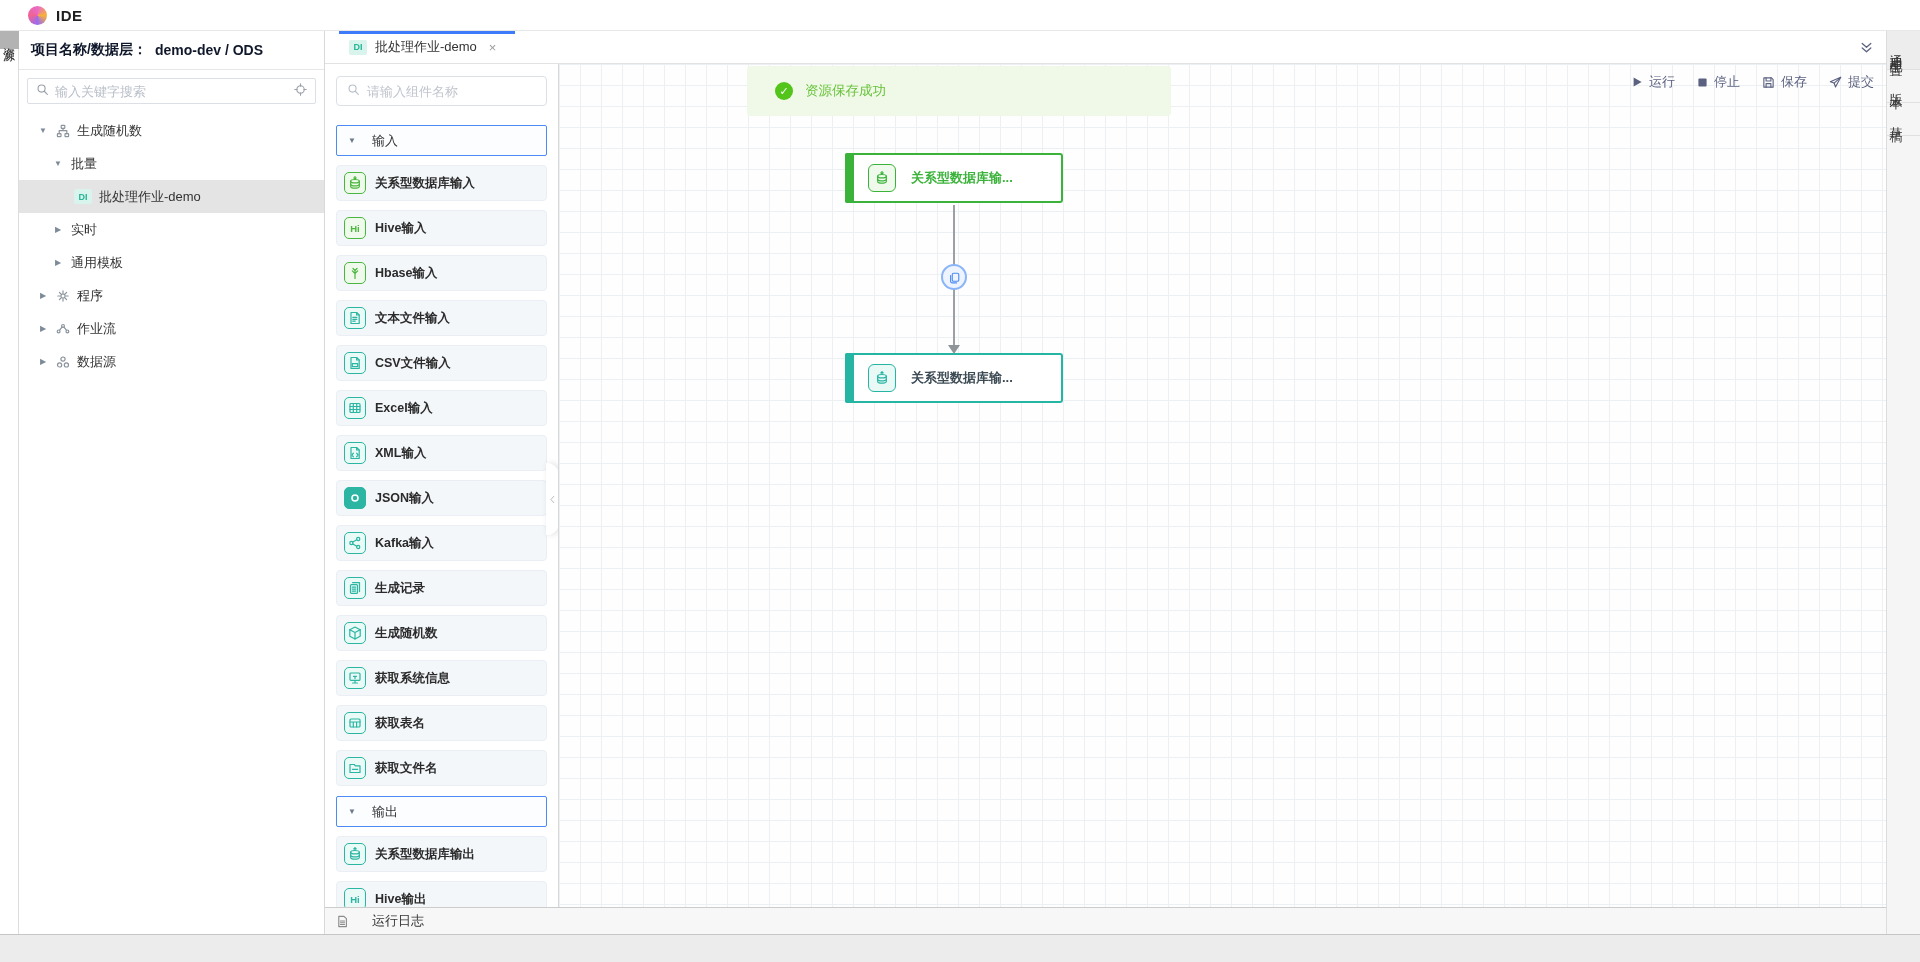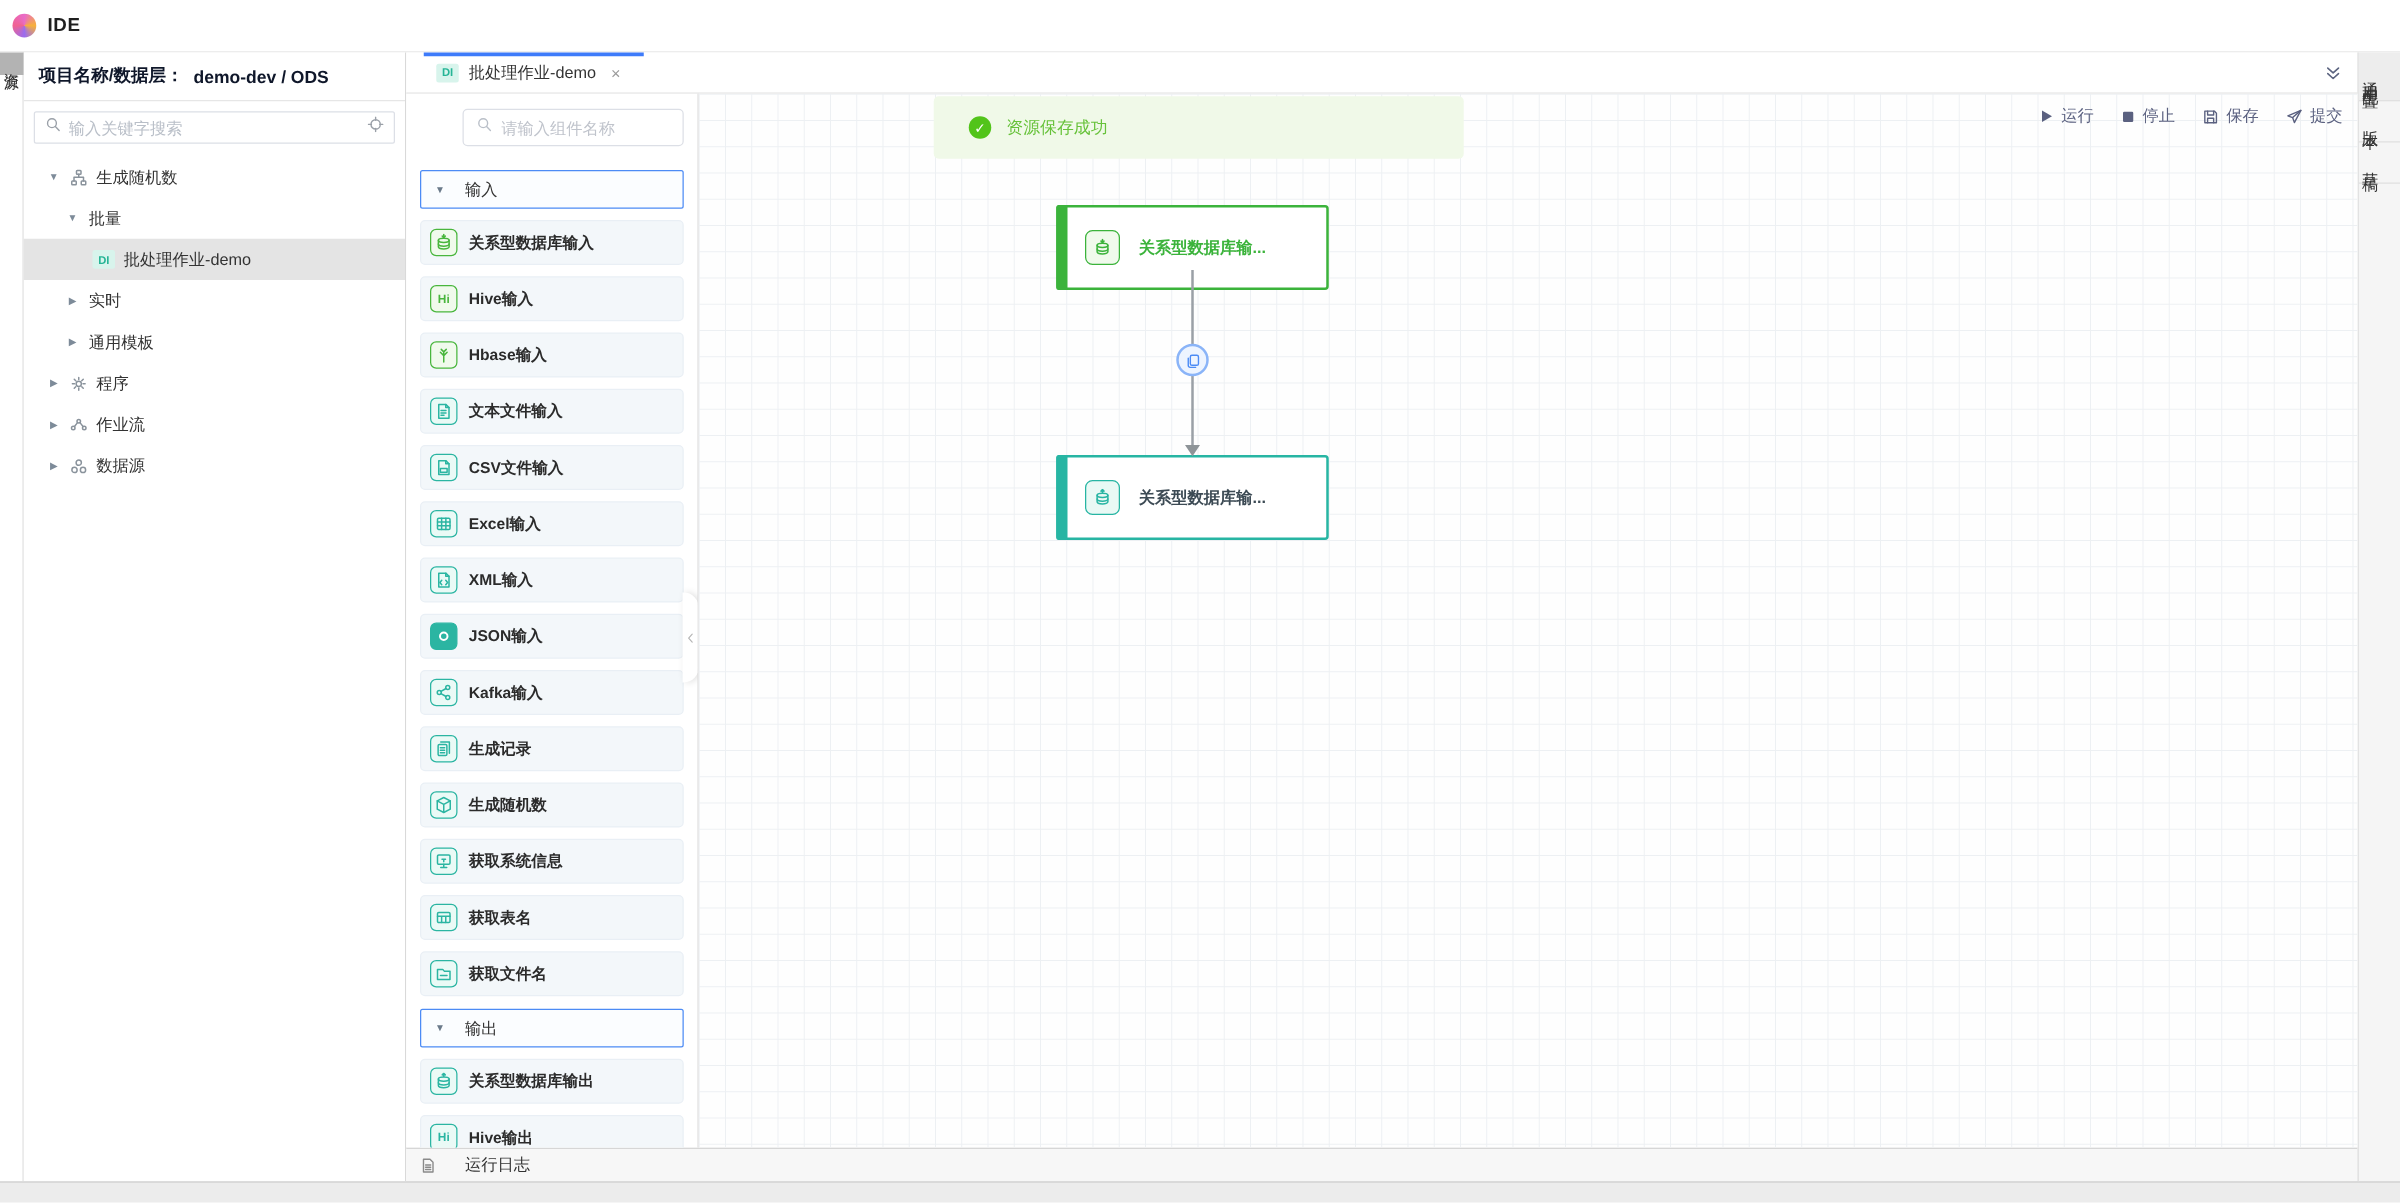--- a/index.html
+++ b/index.html
@@ -1,20 +1,20 @@
 <!DOCTYPE html>
 <html><head>
 <meta charset="utf-8">
 <style>
   * { margin:0; padding:0; box-sizing:border-box; }
   html,body { width:1920px; height:962px; overflow:hidden;
     font-family:"Liberation Sans","DejaVu Sans",sans-serif; background:#fff; color:#333; }
 
   
-  .topbar { height:42px; display:flex; align-items:center; gap:9px; padding-left:10px;
+  .topbar { height:31px; display:flex; align-items:center; gap:9px; padding-left:28px;
     background:#fff; border-bottom:1px solid #e8e8e8; }
   .logo { width:19px; height:19px; border-radius:50%;
     background:conic-gradient(#e96bc8,#f7b13a,#9a6cf0,#f06292,#e96bc8); }
   .app-title { font-size:15px; font-weight:600; color:#1f1f1f; letter-spacing:.5px; }
 
   
   .app-body { display:flex; height:903px; }
 
   .left-rail { width:19px; background:#fff; border-right:1px solid #ddd; }
   .rail-tab { width:19px; padding:7px 0; background:#b3b3b3; color:#2e2e2e; font-size:12px;
@@ -45,21 +45,21 @@
   .doc-tab .tab-label { font-size:13px; color:#333; }
   .tab-close { color:#9b9b9b; font-size:13px; margin-left:4px; cursor:pointer; }
   .collapse-all { margin-left:auto; margin-right:12px; color:#5c6480; display:flex; cursor:pointer; }
 
   .content-row { flex:1; display:flex; min-height:0; }
 
   
   .palette { width:234px; flex:0 0 234px; border-right:1px solid #d9d9d9; background:#fff;
     padding:0 11px; overflow:hidden; position:relative; }
   .palette-search { margin-top:12px; height:30px; border:1px solid #dcdfe6; border-radius:4px;
-    display:flex; align-items:center; gap:7px; padding:0 10px; color:#b9bfc8;margin-left:34px; }
+    display:flex; align-items:center; gap:7px; padding:0 10px; color:#b9bfc8; }
   .palette-search input { flex:1; min-width:0; border:none; outline:none; background:transparent; font:inherit; font-size:13px; color:#555; }
   .palette-search input::placeholder { color:#c0c4cc; }
   .section-header { margin-top:19px; height:31px; border:1px solid #4c8bf5; border-radius:2px;
     background:#fbfdff; display:flex; align-items:center; gap:16px; padding:0 11px;
     font-size:13px; color:#333; }
   .section-header + .section-header, .palette-item + .section-header { margin-top:10px; }
   .section-arrow { font-size:8px; color:#6b7a8a; }
   .palette-item { margin-top:9px; height:36px; background:#f3f7fa; border:1px solid #e9eff5;
     border-radius:4px; display:flex; align-items:center; gap:9px; padding:0 7px; cursor:grab; }
   .item-label { font-size:12.5px; font-weight:bold; color:#2b2b2b; white-space:nowrap; }
@@ -81,21 +81,21 @@
   .toast { position:absolute; left:188px; top:2px; width:424px; height:50px; background:#f0f9e8;
     border-radius:4px; display:flex; align-items:center; gap:12px; padding-left:28px; }
   .toast-check { width:18px; height:18px; border-radius:50%; background:#52c41a; color:#fff;
     font-size:11px; display:flex; align-items:center; justify-content:center; }
   .toast-text { font-size:13.5px; color:#67c23a; }
 
   .dag-toolbar { position:absolute; top:9px; right:12px; display:flex; gap:22px; }
   .tb-btn { display:flex; align-items:center; gap:6px; font-size:13px; color:#5b6180; cursor:pointer; }
   .tb-btn .tb-icon { display:flex; color:#5b6180; }
 
-  .node { position:absolute; left:286px; width:218px; height:68px; background:#fff;
+  .node { position:absolute; left:286px; width:218px; height:50px; background:#fff;
     border:2px solid; border-radius:3px; display:flex; align-items:center; gap:15px;
     padding-left:21px; cursor:move; }
   .node::before { content:""; position:absolute; left:-2px; top:-2px; bottom:-2px; width:9px;
     border-radius:2px 0 0 2px; }
   .node-icon { width:28px; height:28px; border:1.5px solid; border-radius:6px; display:flex;
     align-items:center; justify-content:center; }
   .node-label { font-size:13px; font-weight:bold; white-space:nowrap; overflow:hidden; }
   .node.input { border-color:#3bb33b; top:89px; }
   .node.input::before { background:#3bb33b; }
   .node.input .node-icon { border-color:#3bb33b; color:#3bb33b; background:#f0faec; }

